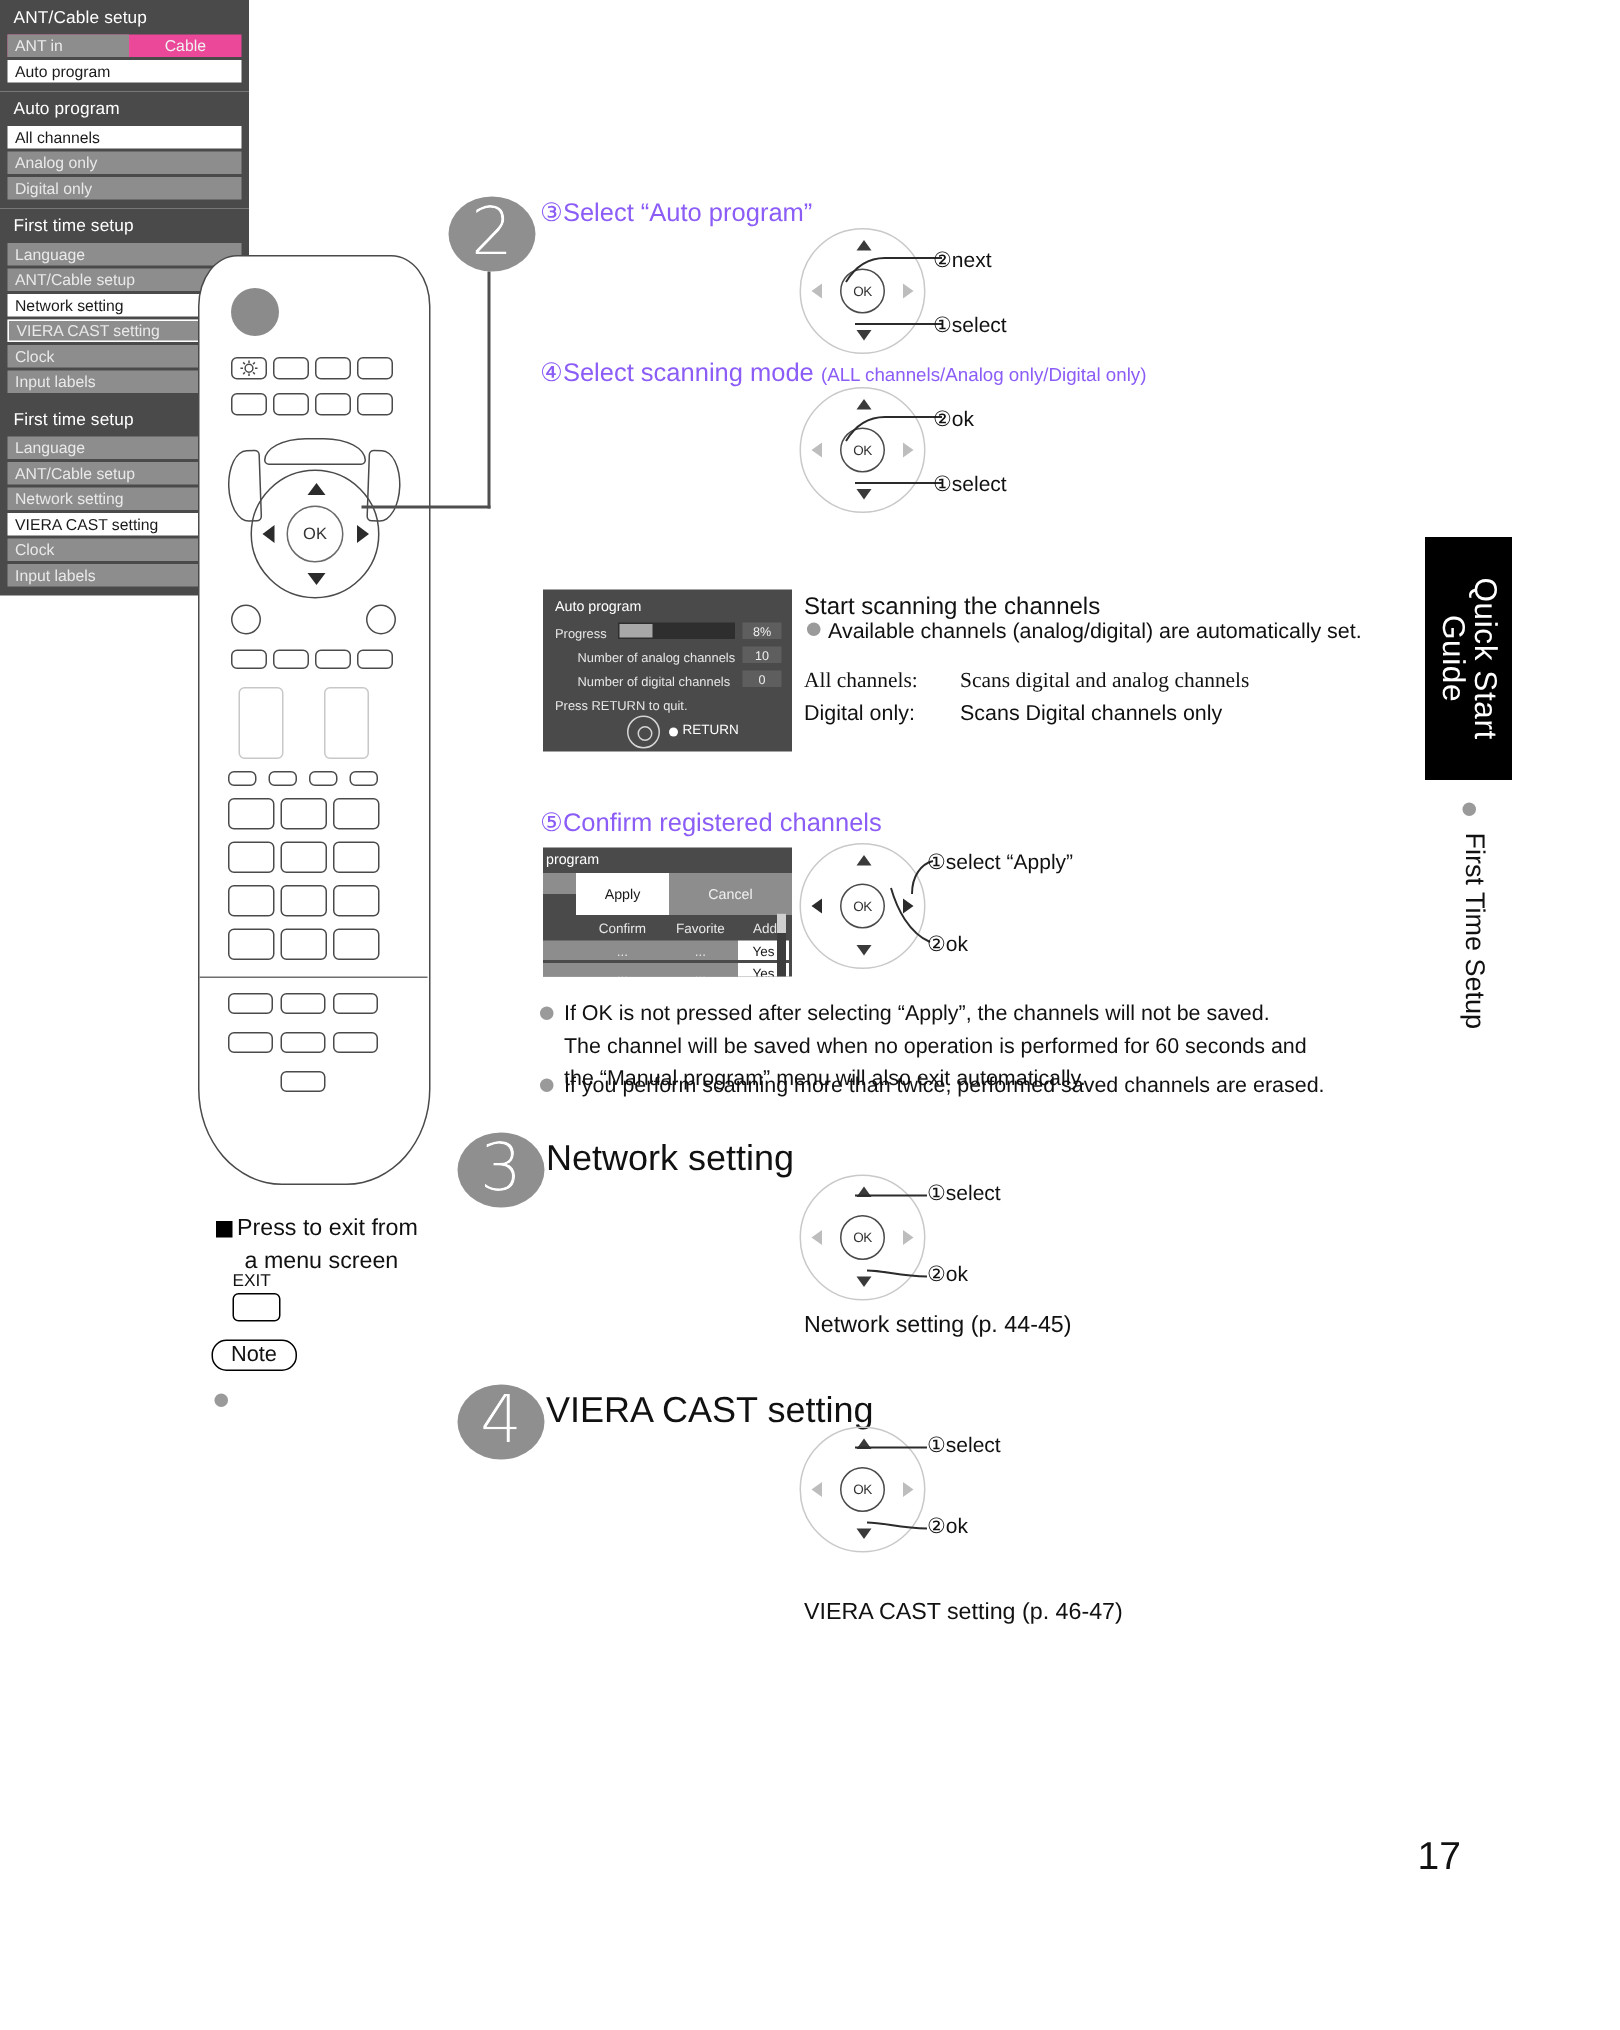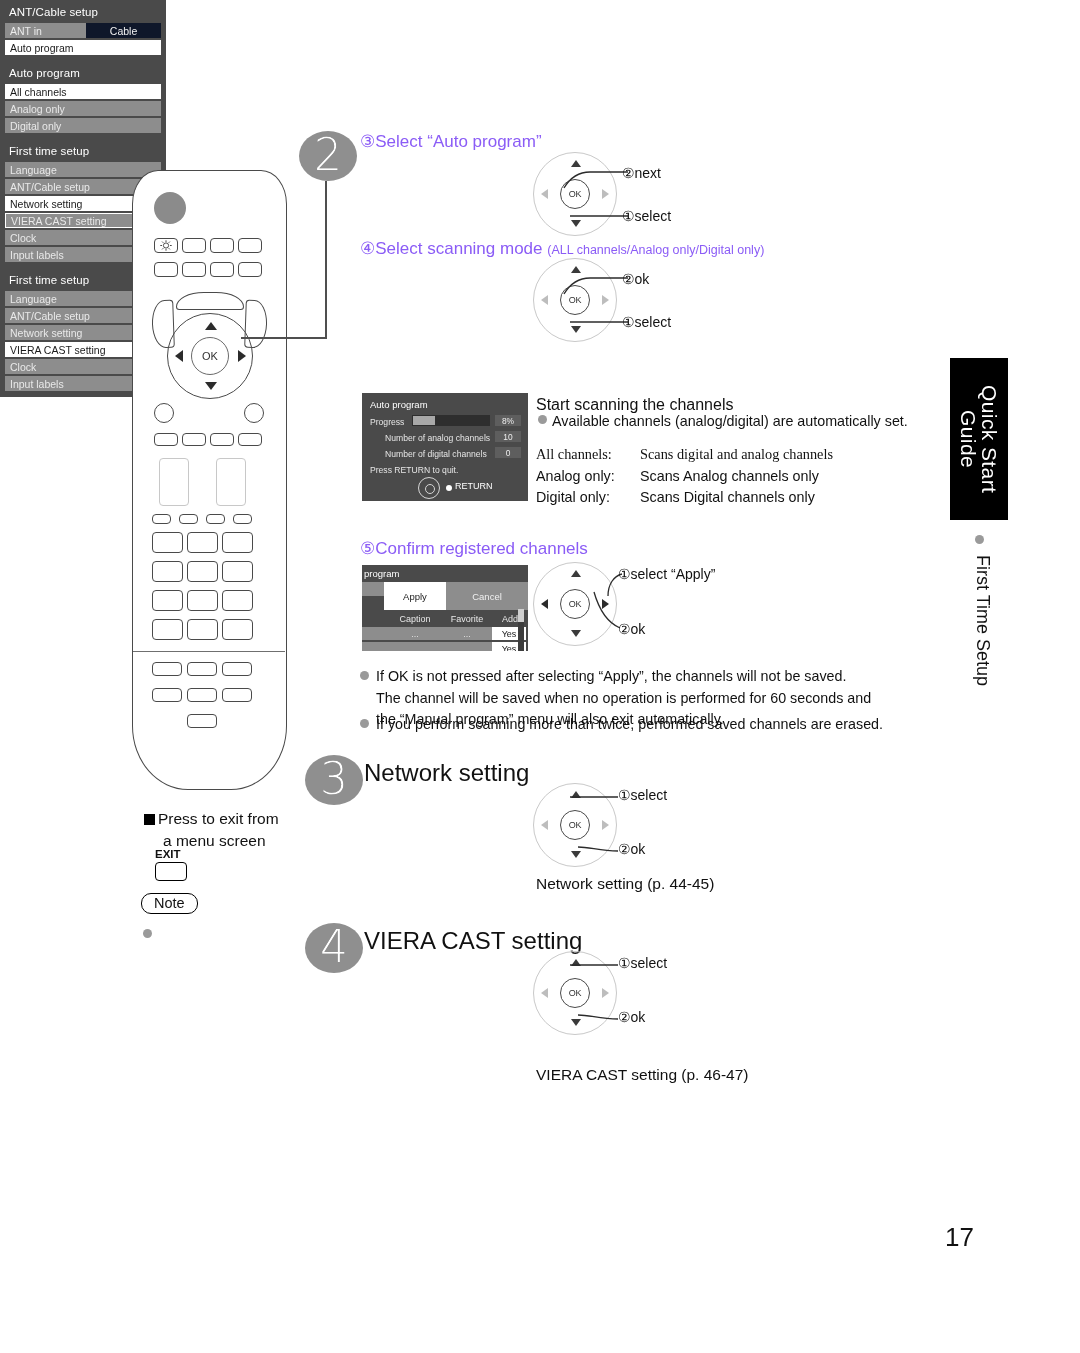--- a/index.html
+++ b/index.html
@@ -15,21 +15,21 @@
   .page { position:absolute; inset:0; }
 
   
   .osd { background:#4a4a4a; padding:4px 5px 6px 5px; }
   .osd-title { color:#fff; font-size:11.5px; padding:2px 4px 3px 4px; letter-spacing:.1px; }
   .osd-row {
     height:15px; margin-top:2px; display:flex; align-items:center;
     background:#8d8d8d; color:#e9e9e9; font-size:10.5px; padding:0 5px;
   }
   .osd-row.sel { background:#ffffff; color:#1a1a1a; }
-  .osd-row.dark { background:#0f172a; color:#ececec; }
+  .osd-row.dark { background:#ec4899; color:#ececec; }
 
   
   .ring { position:absolute; width:84px; height:84px; }
   .ring .circle {
     position:absolute; left:0; top:0; width:84px; height:84px;
     border-radius:50%; border:1.3px solid #c9c9c9;
   }
   .ring .okb {
     position:absolute; left:27px; top:27px; width:30px; height:30px;
     border-radius:50%; border:1.3px solid #4a4a4a; background:#fff;
@@ -298,43 +298,39 @@
   <div class="body-txt b" style="left:536px; top:393px; font-size:16px;">Start scanning the channels</div>
   <div class="bullet" style="left:538px; top:415px;"></div>
   <div class="body-txt" style="left:552px; top:411px;">Available channels (analog/digital) are automatically set.</div>
 
   <div style="position:absolute; left:536px; top:444px; font-size:14.3px; line-height:1.52;">
     <div style="display:flex;font-family:Liberation Serif, serif;">
       <span style="width:104px;">All channels:</span>
       <span>Scans digital and analog channels</span>
     </div>
     <div style="display:flex;">
-      <span style="width:104px;">Analog only:</span>
-      <span>Scans Analog channels only</span>
-    </div>
-    <div style="display:flex;">
       <span style="width:104px;">Digital only:</span>
       <span>Scans Digital channels only</span>
     </div>
   </div>
 
   <div class="sub-step" style="left:360px; top:538px;">
     <span>⑤</span><span>Confirm registered channels</span>
   </div>
 
   <div style="position:absolute; left:362px; top:565px; width:166px; height:86px; background:#4a4a4a; overflow:hidden;">
     <div style="color:#fff; font-size:9.5px; padding:3px 0 2px 2px;">program</div>
     <div style="display:flex; height:28px; margin-top:1px;">
       <div style="flex:0 0 22px; background:#8d8d8d; height:14px;"></div>
       <div style="flex:0 0 62px; background:#fff; color:#1a1a1a; font-size:9.5px; display:flex; align-items:center; justify-content:center;">Apply</div>
       <div style="flex:1; background:#8d8d8d; color:#f0f0f0; font-size:9.5px; display:flex; align-items:center; justify-content:center;">Cancel</div>
     </div>
     <div class="tbl-hdr" style="margin-top:2px;">
       <div class="cell" style="flex:0 0 26px;"></div>
-      <div class="cell" style="flex:0 0 54px;">Caption</div>
+      <div class="cell" style="flex:0 0 54px;">Confirm</div>
       <div class="cell" style="flex:0 0 50px;">Favorite</div>
       <div class="cell" style="flex:1;">Add</div>
     </div>
 
     <div class="tbl-row">
       <div class="cell" style="flex:0 0 26px; background:#8d8d8d;"></div>
       <div class="cell" style="flex:0 0 54px; background:#8d8d8d; color:#e5e5e5;">...</div>
       <div class="cell" style="flex:0 0 50px; background:#8d8d8d; color:#e5e5e5;">...</div>
       <div class="cell" style="flex:0 0 34px; background:#fff; color:#1a1a1a;">Yes</div>
     </div>
@@ -444,21 +440,21 @@
   </svg>
   <div class="callout" style="left:618px; top:955px;">①select</div>
   <div class="callout" style="left:618px; top:1009px;">②ok</div>
   <div class="body-txt" style="left:536px; top:1063px; font-size:15.5px;">VIERA CAST setting (p. 46-47)</div>
 
   <div class="sq-bullet" style="left:144px; top:814px;"></div>
   <div style="position:absolute; left:158px; top:808px; font-size:15.5px; line-height:1.42; width:145px;">
     <div>Press to exit from</div>
     <div style="padding-left:5px;">a menu screen</div>
   </div>
-  <div class="exit-lbl" style="left:155px; top:848px;font-weight:bold;">EXIT</div>
+  <div class="exit-lbl" style="left:155px; top:848px;">EXIT</div>
   <div class="exit-key" style="left:155px; top:862px;"></div>
 
   <div class="note-pill" style="left:141px; top:893px;border-radius:10px;">Note</div>
   <div class="bullet" style="left:143px; top:929px;"></div>
 
   <div class="tab-blk" style="left:950px; top:358px; width:58px; height:162px;">
     <div class="vert tab-txt">
       <div>Quick Start</div>
       <div>Guide</div>
     </div>

